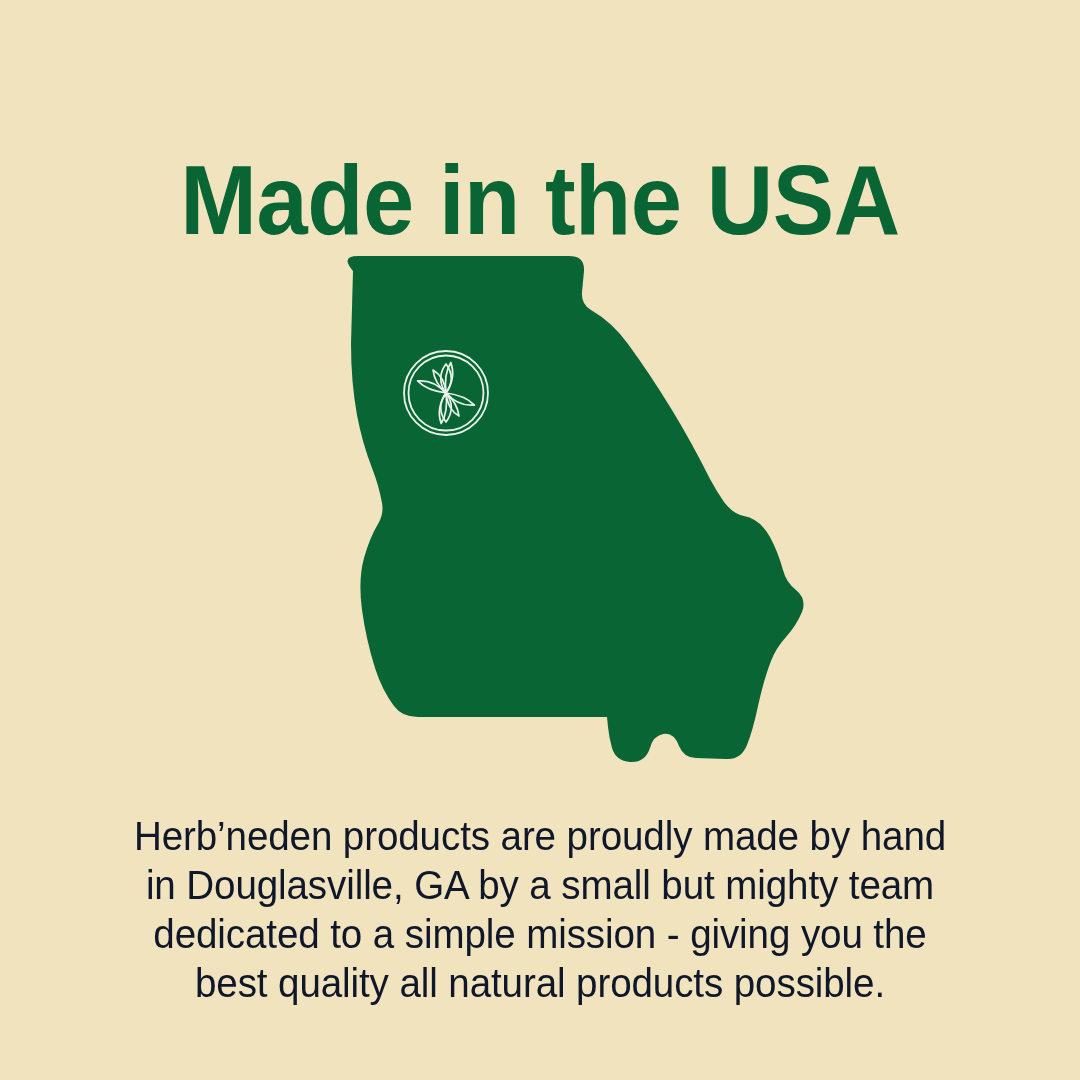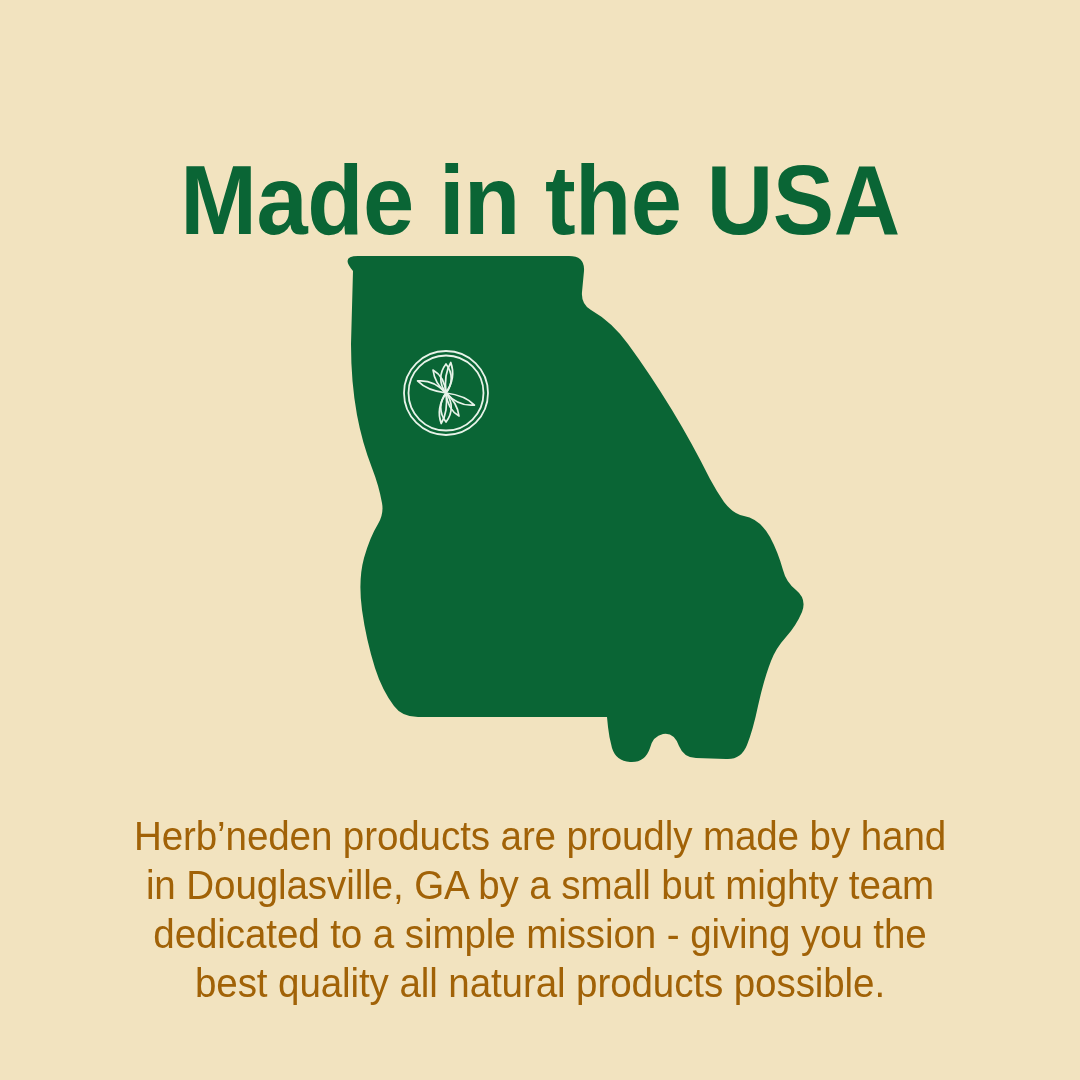--- a/index.html
+++ b/index.html
@@ -146,20 +146,20 @@
           <path transform="rotate(-128)" d="M0 0 C 8 -8 18 -14 27 -15 C 22 -7 13 -1 0 0 Z"></path>
 
           <path transform="rotate(-90)" d="M0 0 C 6 -7 15 -12 23 -13 C 19 -6 11 -1 0 0 Z"></path>
 
           <path transform="rotate(90)" d="M0 0 C 6 -7 15 -12 23 -13 C 19 -6 11 -1 0 0 Z"></path>
         </g>
       </g>
     </svg>
   </div>
 
-  <div class="body-copy" style="color: #a16207;">
+  <div class="body-copy" style="color: #0f172a;">
     <span class="line">Herb’neden products are proudly made by hand</span>
     <span class="line">in Douglasville, GA by a small but mighty team</span>
     <span class="line">dedicated to a simple mission - giving you the</span>
     <span class="line">best quality all natural products possible.</span>
   </div>
 
 </div>
 
 </body></html>

